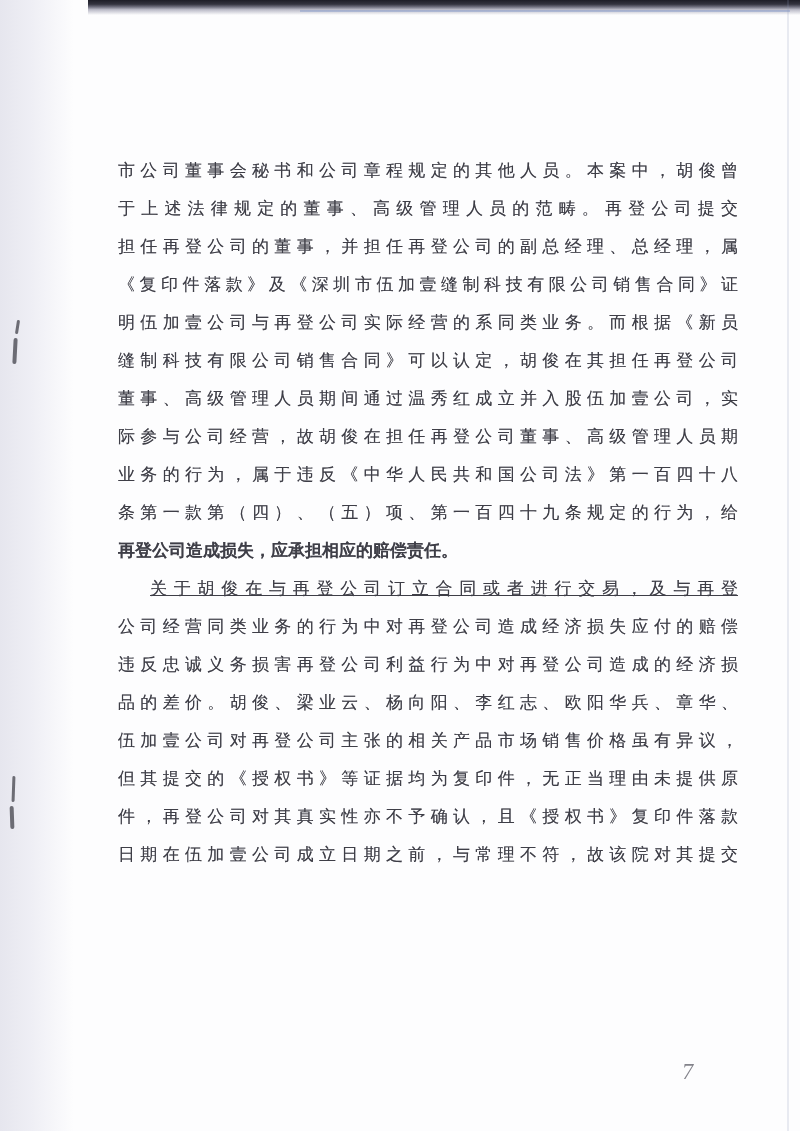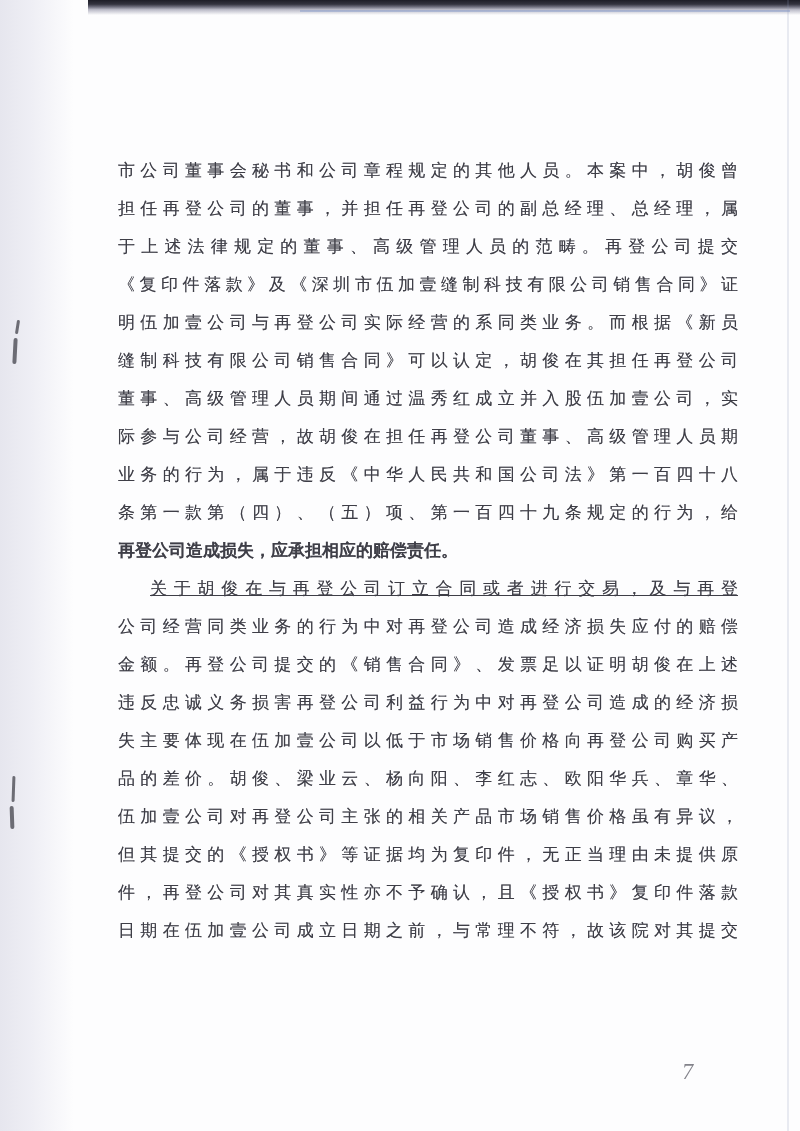--- a/index.html
+++ b/index.html
@@ -70,35 +70,33 @@
   <div class="scan-top-blue-line"></div>
   <div class="scan-right-line"></div>
 
   <div class="binding-mark bm1"></div>
   <div class="binding-mark bm2"></div>
   <div class="binding-mark bm3"></div>
   <div class="binding-mark bm4"></div>
 
   <div class="text-block" id="text-block">
       <div class="text-line">市公司董事会秘书和公司章程规定的其他人员。本案中，胡俊曾</div>
+      <div class="text-line">于上述法律规定的董事、高级管理人员的范畴。再登公司提交</div>
       <div class="text-line">担任再登公司的董事，并担任再登公司的副总经理、总经理，属</div>
-      <div class="text-line">于上述法律规定的董事、高级管理人员的范畴。再登公司提交</div>
       <div class="text-line">《复印件落款》及《深圳市伍加壹缝制科技有限公司销售合同》证</div>
       <div class="text-line">明伍加壹公司与再登公司实际经营的系同类业务。而根据《新员</div>
       <div class="text-line">缝制科技有限公司销售合同》可以认定，胡俊在其担任再登公司</div>
       <div class="text-line">董事、高级管理人员期间通过温秀红成立并入股伍加壹公司，实</div>
       <div class="text-line">际参与公司经营，故胡俊在担任再登公司董事、高级管理人员期</div>
       <div class="text-line">业务的行为，属于违反《中华人民共和国公司法》第一百四十八</div>
       <div class="text-line">条第一款第（四）、（五）项、第一百四十九条规定的行为，给</div>
       <div class="text-line short-last">再登公司造成损失，应承担相应的赔偿责任。</div>
       <div class="text-line indent">关于胡俊在与再登公司订立合同或者进行交易，及与再登</div>
       <div class="text-line">公司经营同类业务的行为中对再登公司造成经济损失应付的赔偿</div>
-      <div class="text-line">金额。再登公司提交的《销售合同》、发票足以证明胡俊在上述</div>
       <div class="text-line">违反忠诚义务损害再登公司利益行为中对再登公司造成的经济损</div>
-      <div class="text-line">失主要体现在伍加壹公司以低于市场销售价格向再登公司购买产</div>
       <div class="text-line">品的差价。胡俊、梁业云、杨向阳、李红志、欧阳华兵、章华、</div>
       <div class="text-line">伍加壹公司对再登公司主张的相关产品市场销售价格虽有异议，</div>
       <div class="text-line">但其提交的《授权书》等证据均为复印件，无正当理由未提供原</div>
       <div class="text-line">件，再登公司对其真实性亦不予确认，且《授权书》复印件落款</div>
       <div class="text-line">日期在伍加壹公司成立日期之前，与常理不符，故该院对其提交</div>
     </div>
 
   <div class="page-number">7</div>
 
 </div>

